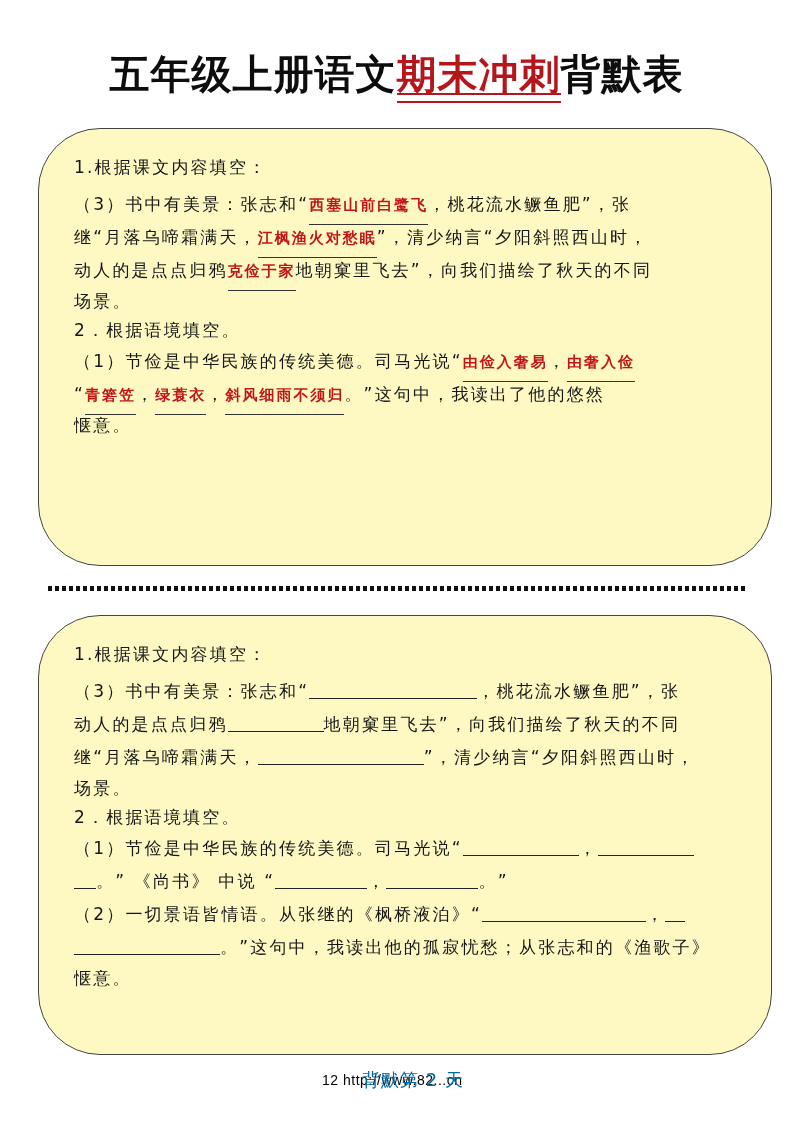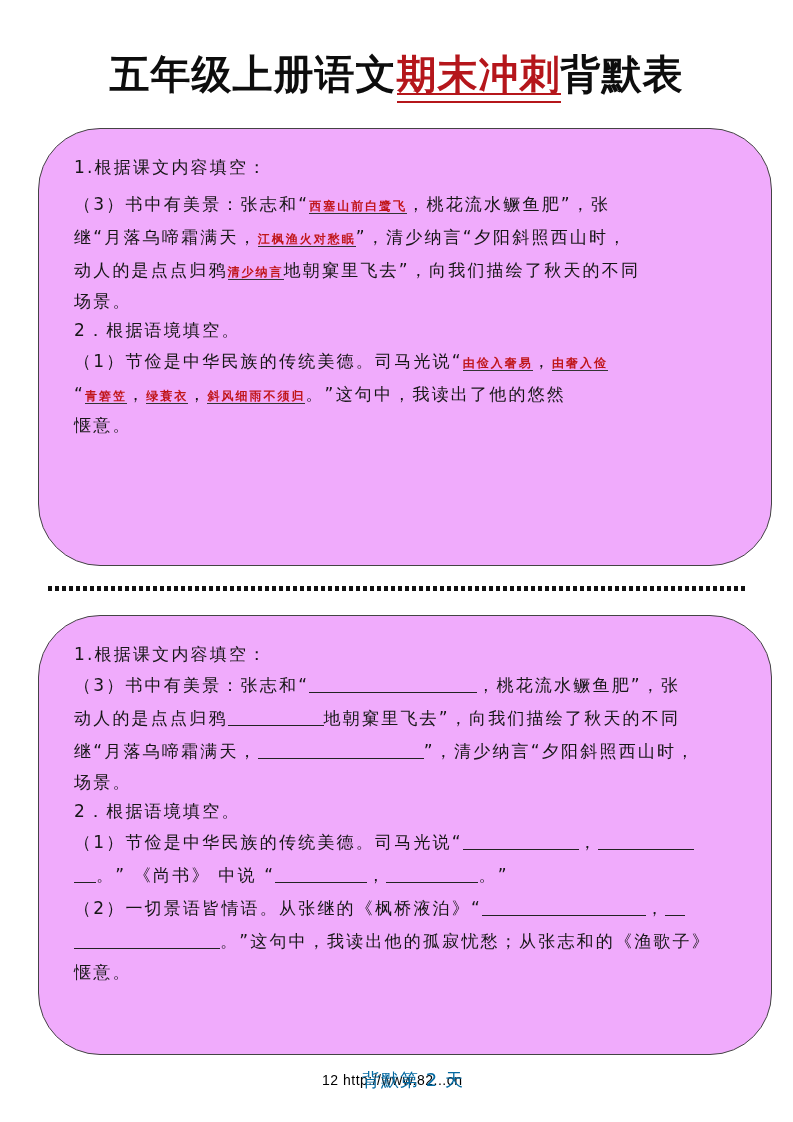--- a/index.html
+++ b/index.html
@@ -13,34 +13,34 @@
   .title .hl {
     color: #b5161b; position: relative; display: inline-block;
   }
   .title .hl::after {
     content: ""; position: absolute; left: 0; right: 0; bottom: -3px; height: 6px;
     border-top: 2px solid #b5161b; border-bottom: 2px solid #b5161b;
   }
 
   .card {
     position: absolute; left: 38px; width: 734px;
-    border: 1.3px solid #444; border-radius: 62px; background: #f0abfc;
+    border: 1.3px solid #444; border-radius: 62px; background: #fef9c3;
   }
   .card1 { top: 128px; height: 438px; }
   .card2 { top: 615px; height: 440px; }
 
   .content {
     position: absolute; left: 35px; top: 26px; width: 670px;
     font-size: 17px; letter-spacing: 2.2px; color: #161616;
   }
   .line { height: 33px; line-height: 33px; white-space: nowrap; }
   .line.short { height: 29px; line-height: 29px; }
   .ans {
-    color: #c0161a; font-weight: bold; font-size: 12px; letter-spacing: 2px;
-    border-bottom: 1.5px solid #333; padding-bottom: 0;
+    color: #c0161a; font-weight: bold; font-size: 15px; letter-spacing: 2px;
+    border-bottom: 1.5px solid #333; padding-bottom: 10px;
   }
   .blank {
     display: inline-block; border-bottom: 1.3px solid #222; height: 22px; vertical-align: -2px;
   }
 
   .divider {
     position: absolute; left: 48px; top: 586px; width: 700px; height: 5px;
     background-image: linear-gradient(to right, #111 0, #111 4px, transparent 4px);
     background-size: 7px 5px; background-repeat: repeat-x;
   }
@@ -67,21 +67,21 @@
   <div class="content">
     <div class="line short" style="margin-top:-2px;">1.根据课文内容填空：</div>
 
     <div class="line" style="margin-top:6px;">
       <span>（3）书中有美景：张志和“</span><span class="ans">西塞山前白鹭飞</span><span>，桃花流水鳜鱼肥”，张</span>
     </div>
     <div class="line">
       <span>继“月落乌啼霜满天，</span><span class="ans">江枫渔火对愁眠</span><span>”，清少纳言“夕阳斜照西山时，</span>
     </div>
     <div class="line">
-      <span>动人的是点点归鸦</span><span class="ans">清少纳言</span><span>地朝窠里飞去”，向我们描绘了秋天的不同</span>
+      <span>动人的是点点归鸦</span><span class="ans">克俭于家</span><span>地朝窠里飞去”，向我们描绘了秋天的不同</span>
     </div>
     <div class="line short">场景。</div>
 
     <div class="line short">2．根据语境填空。</div>
 
     <div class="line">
       <span>（1）节俭是中华民族的传统美德。司马光说“</span><span class="ans">由俭入奢易</span><span>，</span><span class="ans">由奢入俭</span>
     </div>
 
     <div class="line">
@@ -90,21 +90,21 @@
     <div class="line short">惬意。</div>
   </div>
 </div>
 
 <div class="divider"></div>
 
 <div class="card card2">
   <div class="content">
     <div class="line short" style="margin-top:-2px;">1.根据课文内容填空：</div>
 
-    <div class="line" style="">
+    <div class="line" style="margin-top:6px;">
       <span>（3）书中有美景：张志和“</span><span class="blank" style="width:168px;"></span><span>，桃花流水鳜鱼肥”，张</span>
     </div>
     <div class="line">
       <span>动人的是点点归鸦</span><span class="blank" style="width:96px;"></span><span>地朝窠里飞去”，向我们描绘了秋天的不同</span>
     </div>
     <div class="line">
       <span>继“月落乌啼霜满天，</span><span class="blank" style="width:166px;"></span><span>”，清少纳言“夕阳斜照西山时，</span>
     </div>
     <div class="line short">场景。</div>
 

